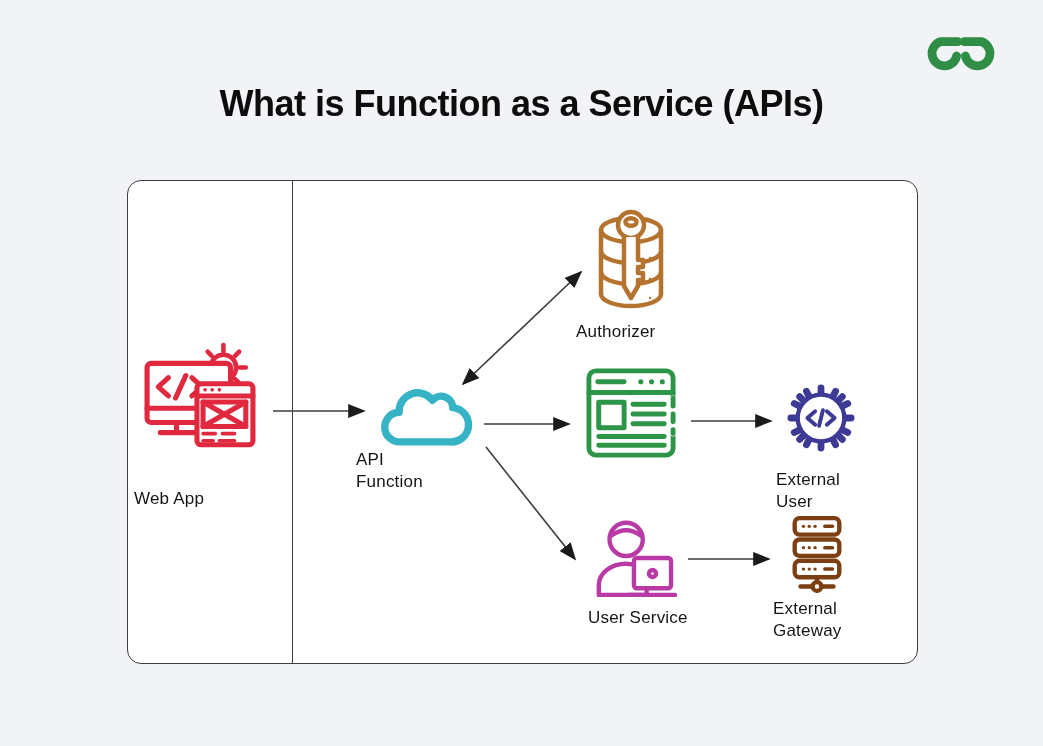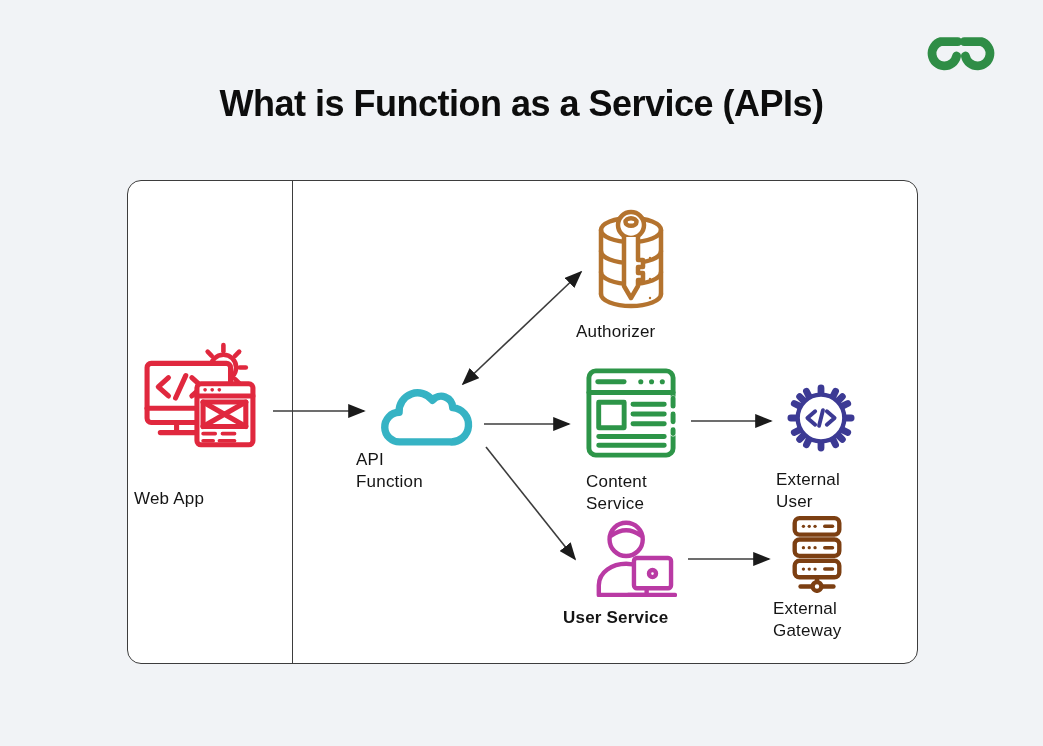--- a/index.html
+++ b/index.html
@@ -134,24 +134,20 @@
       <line x1="13" y1="15" x2="40" y2="15"></line>
       <circle cx="57" cy="15" r="2.6" fill="currentColor" stroke="none"></circle>
       <circle cx="68" cy="15" r="2.6" fill="currentColor" stroke="none"></circle>
       <circle cx="79" cy="15" r="2.6" fill="currentColor" stroke="none"></circle>
       <rect x="14" y="36" width="26" height="26"></rect>
       <path d="M49 38 H81 M49 48 H81 M49 58 H81"></path>
       <path d="M14 71 H81 M14 80 H81"></path>
       <line x1="90" y1="32" x2="90" y2="68" stroke="#ffffff" stroke-width="6"></line>
       <line x1="90" y1="32" x2="90" y2="68" stroke-dasharray="8 8"></line>
     </svg>
-  </div>
-  <div class="node-label" style="left:458px;top:290px;width:90px;">
-    <div>Content</div>
-    <div>Service</div>
   </div>
 
   <div class="icon" style="left: 659px; top: 203px; width: 68px; height: 68px; color: rgb(60, 58, 148);">
     <svg viewBox="0 0 70 70" fill="none" stroke="currentColor" stroke-width="4.5" stroke-linecap="round" stroke-linejoin="round">
       <g stroke-width="7">
         <line x1="35" y1="4" x2="35" y2="11"></line>
           <line x1="35" y1="59" x2="35" y2="66"></line>
         <line x1="4" y1="35" x2="11" y2="35"></line>
           <line x1="59" y1="35" x2="66" y2="35"></line>
         <line x1="13" y1="13" x2="18" y2="18"></line>
@@ -183,21 +179,21 @@
   <div class="icon" style="left: 459px; top: 334px; width: 90px; height: 82px; color: rgb(185, 58, 164);">
     <svg viewBox="0 0 92 84" fill="none" stroke="currentColor" stroke-width="4.5" stroke-linecap="round" stroke-linejoin="round">
       <circle cx="40" cy="25" r="17"></circle>
       <path d="M25 21 Q40 10 55 21"></path>
       <path d="M12 82 V72 C12 58 26 50 40 50 C50 50 57 54 61 60 L61 82 Z" fill="#ffffff"></path>
       <rect x="48" y="44" width="38" height="31" rx="3" fill="#ffffff"></rect>
       <circle cx="67" cy="60" r="3.6"></circle>
       <line x1="42" y1="82" x2="90" y2="82"></line>
     </svg>
   </div>
-  <div class="node-label" style="left:435px;top:426px;width:130px;font-weight:bold;">
+  <div class="node-label" style="left:460px;top:426px;width:130px;">
     <div>User Service</div>
   </div>
 
   <div class="icon" style="left: 657px; top: 334px; width: 64px; height: 78px; color: rgb(124, 63, 18);">
     <svg viewBox="0 0 66 80" fill="none" stroke="currentColor" stroke-width="4.5" stroke-linecap="round" stroke-linejoin="round">
       <rect x="10" y="3" width="46" height="17" rx="5"></rect>
       <rect x="10" y="25" width="46" height="17" rx="5"></rect>
       <rect x="10" y="47" width="46" height="17" rx="5"></rect>
       <g fill="currentColor" stroke="none">
         <circle cx="19" cy="11.5" r="1.7"></circle>

